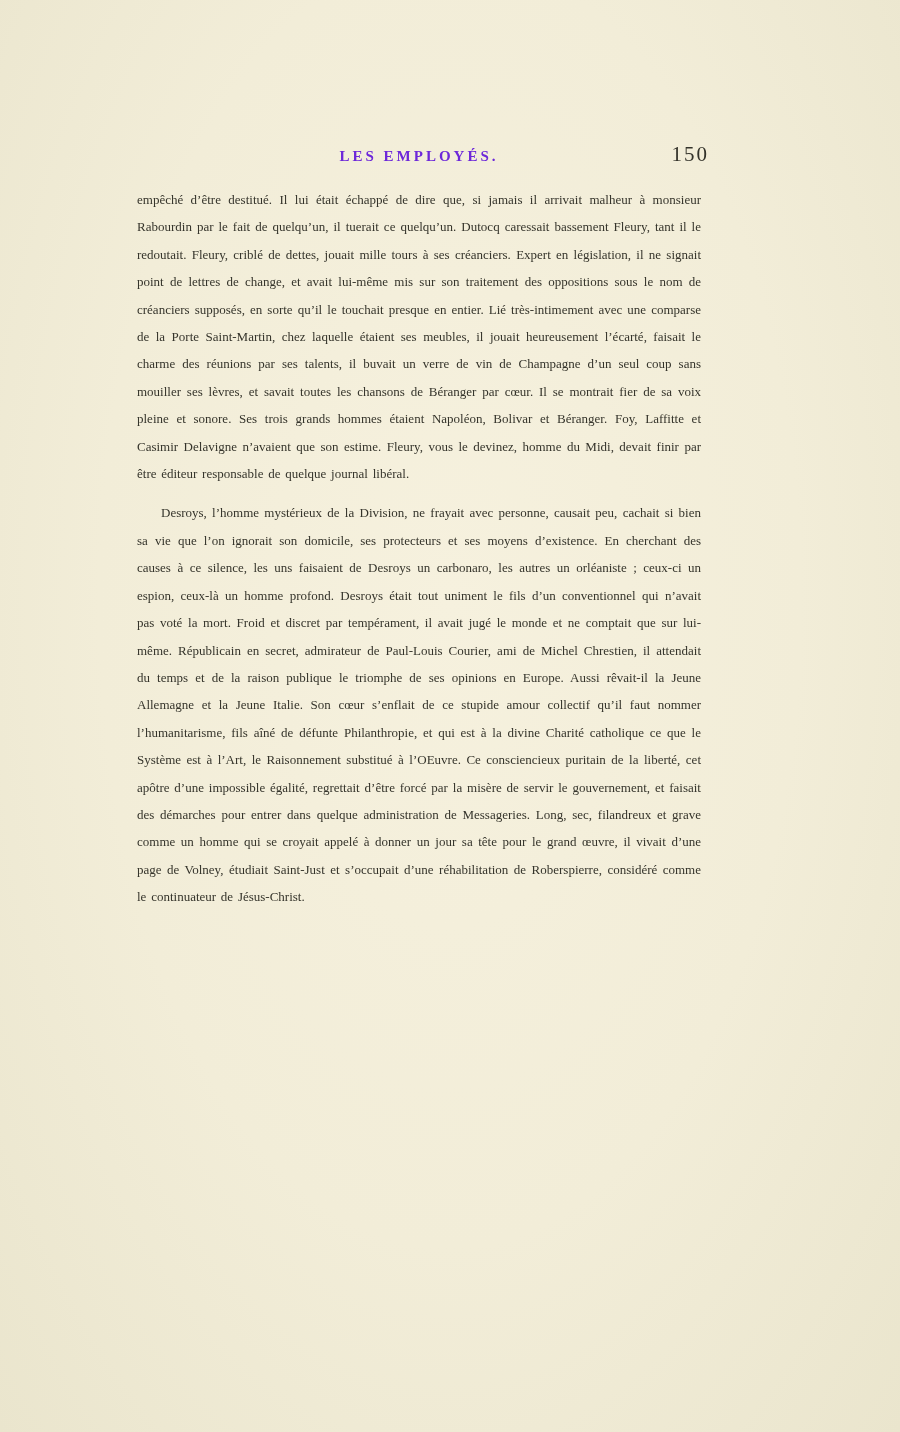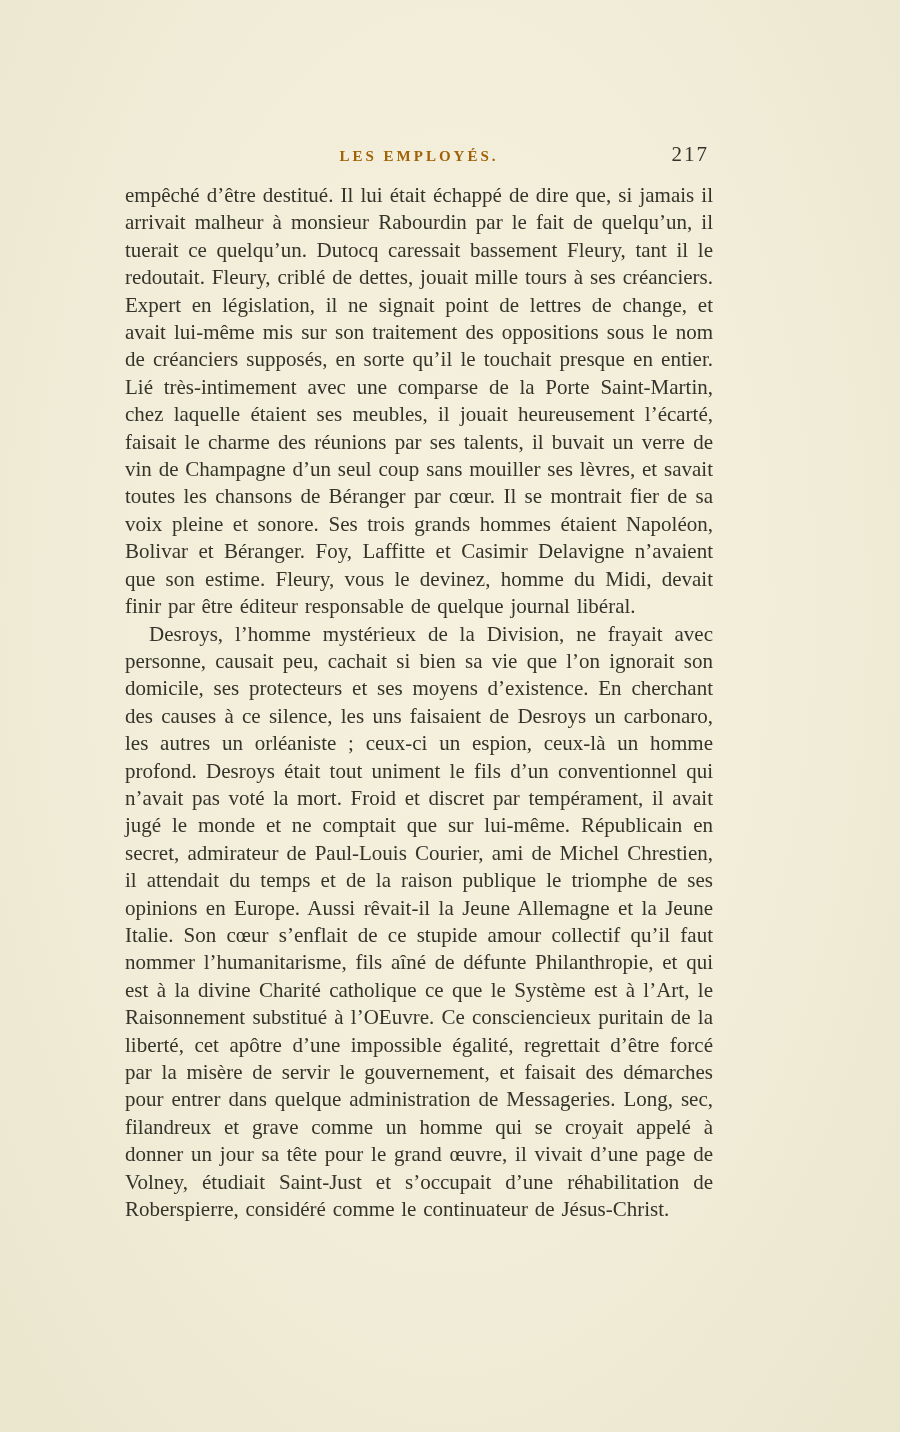--- a/index.html
+++ b/index.html
@@ -28,55 +28,55 @@
   }
   .head-title {
     position: absolute;
     left: 50%;
     transform: translateX(-50%);
     top: 8px;
     font-size: 15px;
     font-weight: bold;
     letter-spacing: 3px;
     white-space: nowrap;
-    color: #a16207;
+    color: #6d28d9;
   }
   .page-num {
     position: absolute;
     right: 4px;
     top: 2px;
     font-size: 21px;
     letter-spacing: 2px;
     color: #33322a;
   }
   .body-text p {
-    margin: 0;
+    margin: 12px;
     text-align: justify;
-    font-size: 21px;
+    font-size: 13px;
     line-height: 27.4px;
     word-spacing: 1.5px;
     color: #35342b;
   }
   .body-text p + p {
     margin-top: 0;
   }
   .indent {
     text-indent: 24px;
   }
   .italic {
   }
 </style>
 </head>
 <body>
 
 <div class="page">
 
   <div class="running-head">
     <span class="head-title">LES EMPLOYÉS.</span>
-    <span class="page-num">217</span>
+    <span class="page-num">150</span>
   </div>
 
   <div class="body-text">
     <p>empêché d’être destitué. Il lui était échappé de dire que, si jamais il arrivait malheur à monsieur Rabourdin par le fait de quelqu’un, il tuerait ce quelqu’un. Dutocq caressait bassement Fleury, tant il le redoutait. Fleury, criblé de dettes, jouait mille tours à ses créanciers. Expert en législation, il ne signait point de lettres de change, et avait lui-même mis sur son traitement des oppositions sous le nom de créanciers supposés, en sorte qu’il le touchait presque en entier. Lié très-intimement avec une comparse de la Porte Saint-Martin, chez laquelle étaient ses meubles, il jouait heureusement l’écarté, faisait le charme des réunions par ses talents, il buvait un verre de vin de Champagne d’un seul coup sans mouiller ses lèvres, et savait toutes les chansons de Béranger par cœur. Il se montrait fier de sa voix pleine et sonore. Ses trois grands hommes étaient Napoléon, Bolivar et Béranger. Foy, Laffitte et Casimir Delavigne n’avaient que son estime. Fleury, vous le devinez, homme du Midi, devait finir par être éditeur responsable de quelque journal libéral.</p>
     <p class="indent"><span>Desroys, l’homme mystérieux de la Division, ne frayait avec personne, causait peu, cachait si bien sa vie que l’on ignorait son domicile, ses protecteurs et ses moyens d’existence. En cherchant des causes à ce silence, les uns faisaient de Desroys un carbonaro, les autres un orléaniste ; ceux-ci un espion, ceux-là un homme profond. Desroys était tout uniment le fils d’un conventionnel qui n’avait pas voté la mort. Froid et discret par tempérament, il avait jugé le monde et ne comptait que sur lui-même. Républicain en secret, admirateur de Paul-Louis Courier, ami de Michel Chrestien, il attendait du temps et de la raison publique le triomphe de ses opinions en Europe. Aussi rêvait-il la Jeune Allemagne et la Jeune Italie. Son cœur s’enflait de ce stupide amour collectif qu’il faut nommer l’</span><span class="italic">humanitarisme</span><span>, fils aîné de défunte Philanthropie, et qui est à la divine Charité catholique ce que le Système est à l’Art, le Raisonnement substitué à l’OEuvre. Ce consciencieux puritain de la liberté, cet apôtre d’une impossible égalité, regrettait d’être forcé par la misère de servir le gouvernement, et faisait des démarches pour entrer dans quelque administration de Messageries. Long, sec, filandreux et grave comme un homme qui se croyait appelé à donner un jour sa tête pour le grand œuvre, il vivait d’une page de Volney, étudiait Saint-Just et s’occupait d’une réhabilitation de Roberspierre, considéré comme le continuateur de Jésus-Christ.</span></p>
   </div>
 
 </div>
 
 </body></html>

